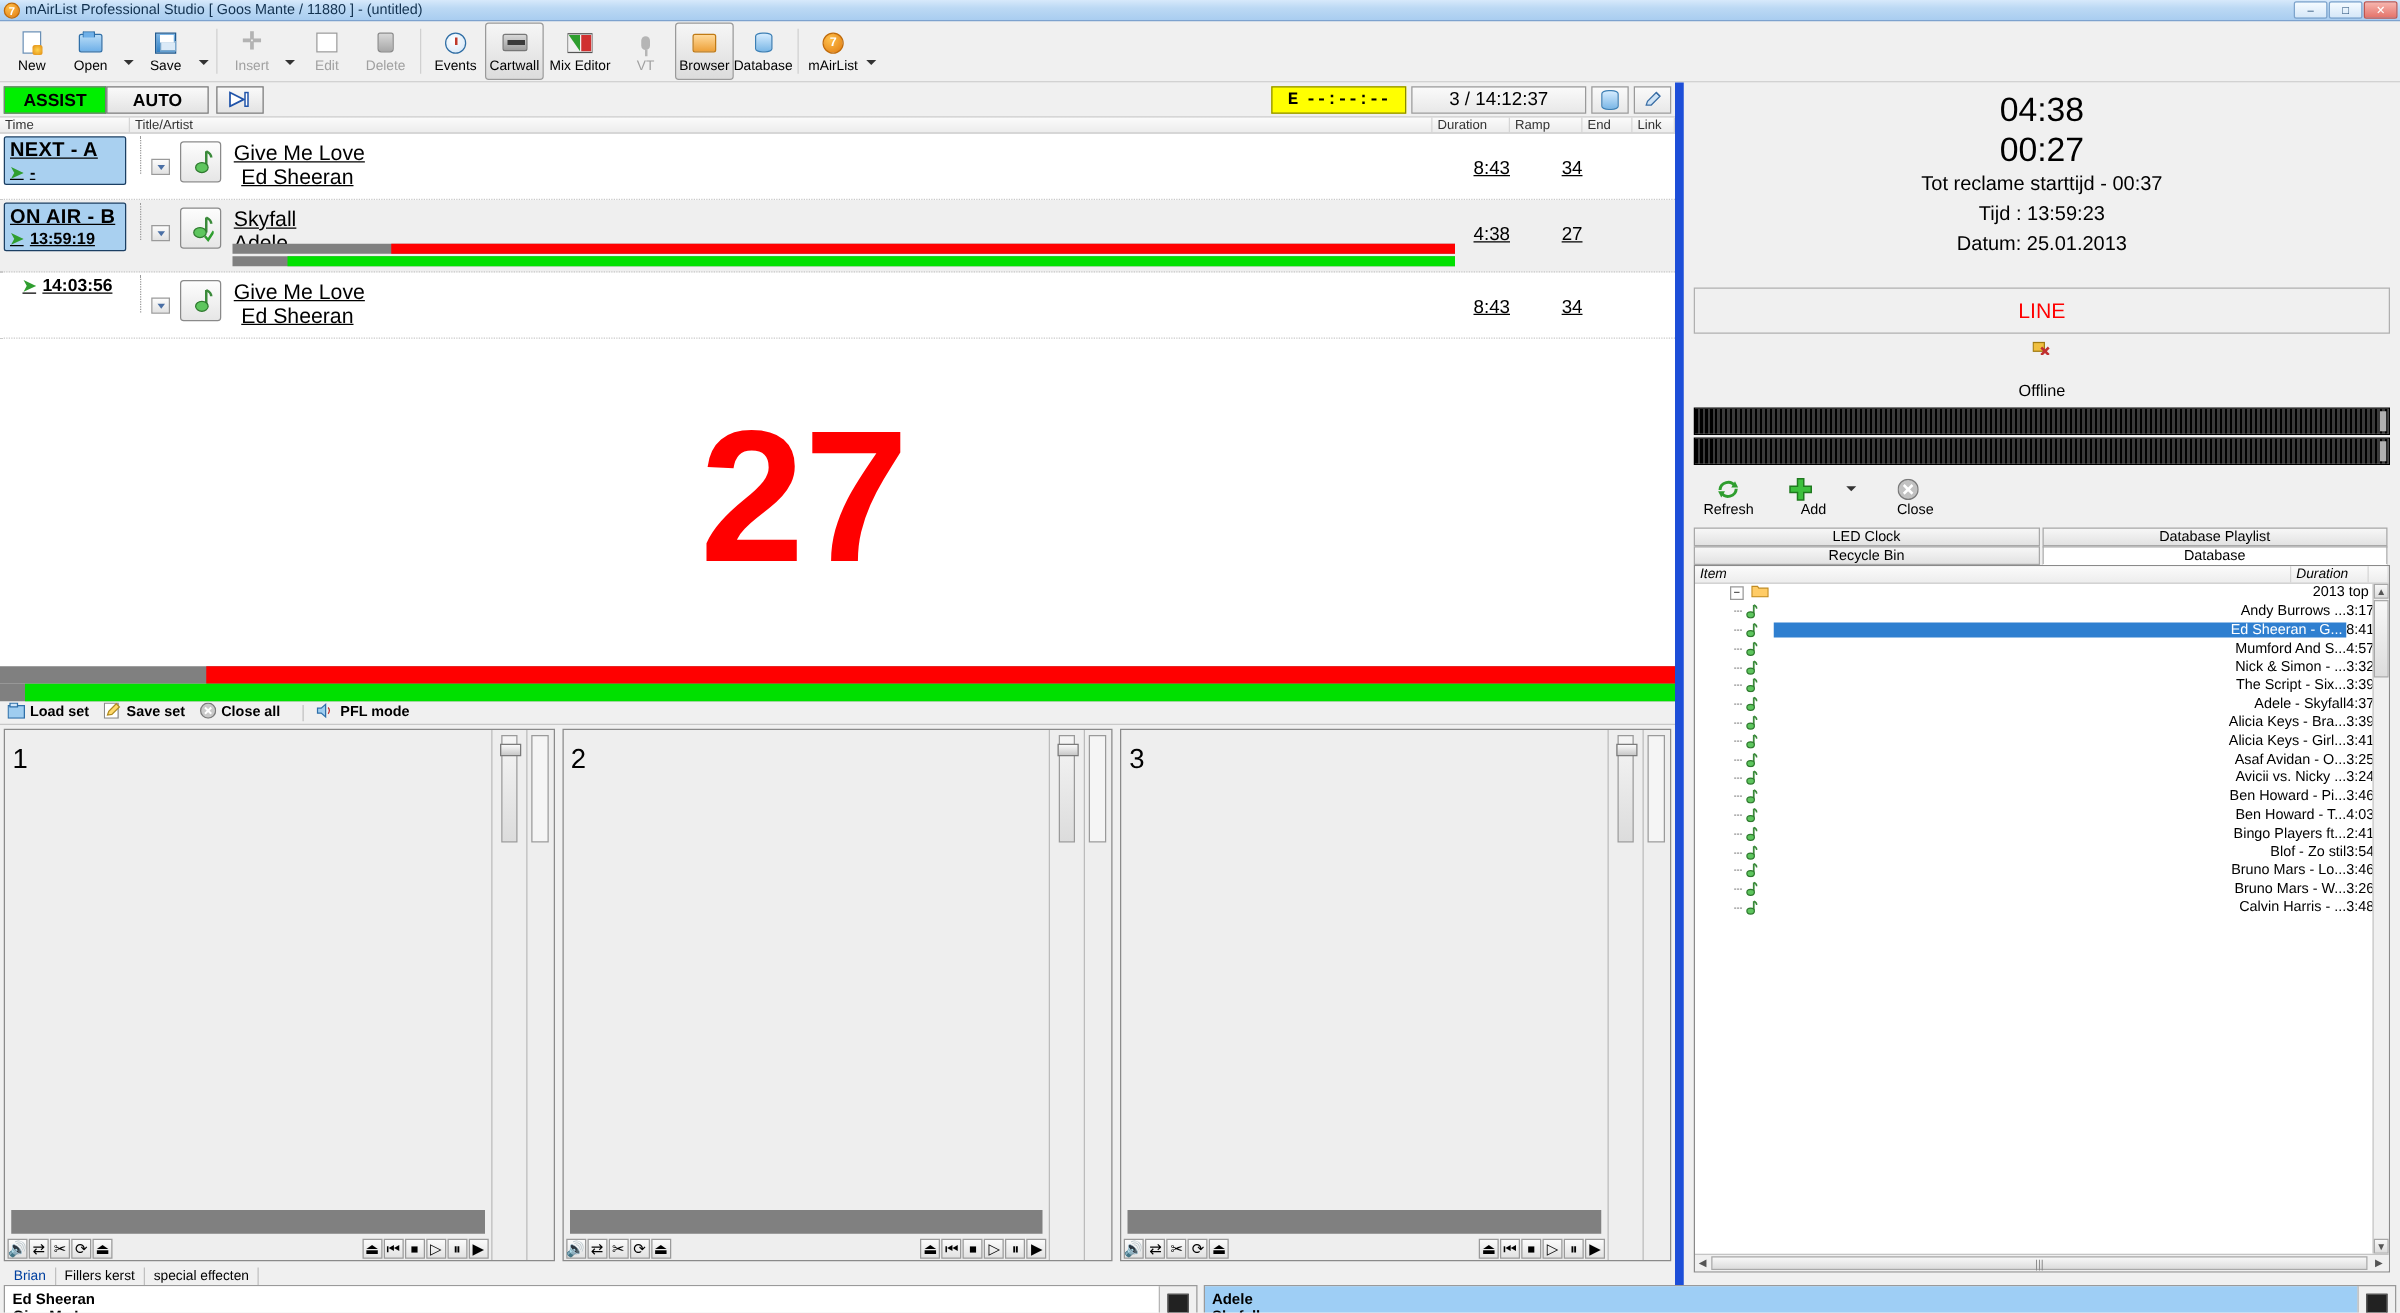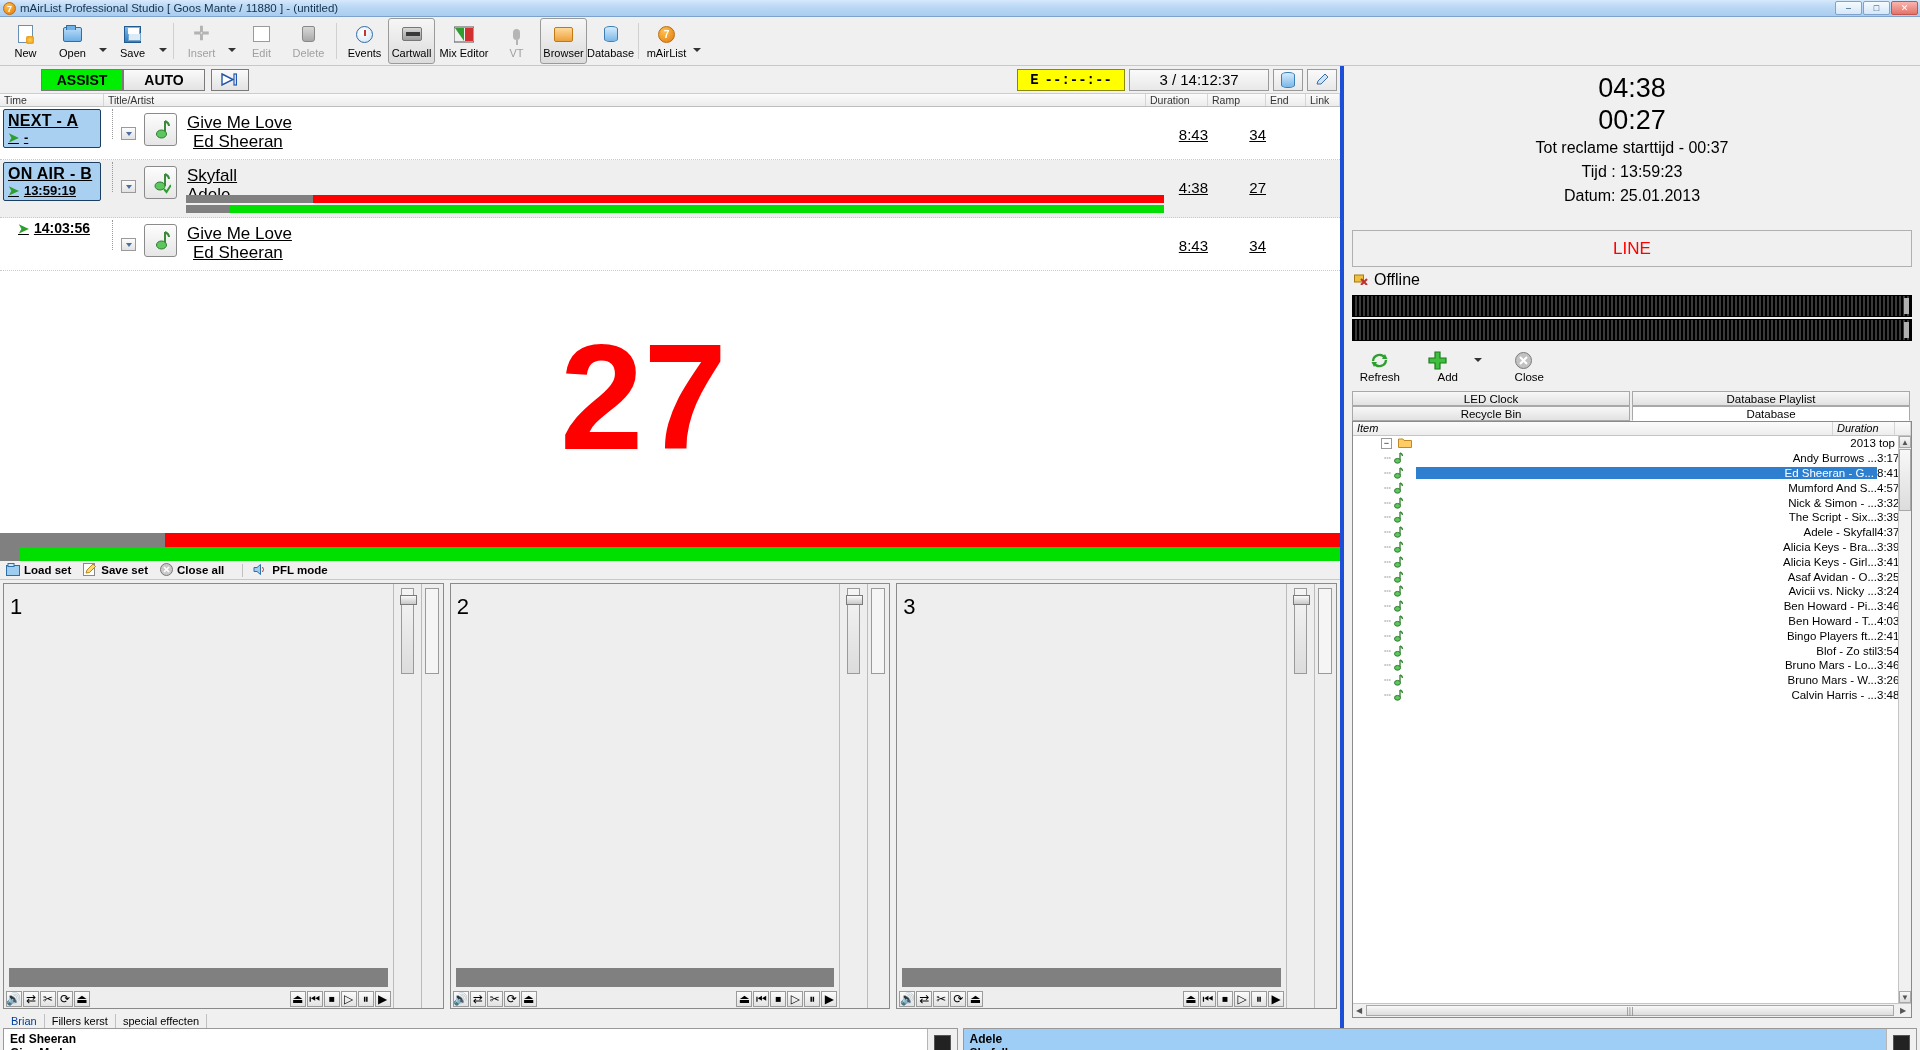--- a/index.html
+++ b/index.html
@@ -50,24 +50,24 @@
   .ic-cart:after{content:'';position:absolute;left:3px;top:4px;width:14px;height:4px;background:#3a3a3a;}
   .ic-db{width:14px;height:16px;background:linear-gradient(#d5ecff,#7bb7e6);border:1px solid #3b7fb5;border-radius:6px/3px;}
   .ic-mic{width:7px;height:11px;background:#b5b5b5;border-radius:4px;margin:0 auto;}
   .ic-mic:after{content:'';position:absolute;left:2.5px;top:11px;width:2px;height:5px;background:#b5b5b5;}
   .ic-ofolder{width:19px;height:15px;background:linear-gradient(#ffd99a,#eda13a);border:1px solid #c07a14;border-radius:2px;}
   .ic-mair{width:17px;height:17px;border-radius:50%;background:radial-gradient(circle at 35% 30%,#ffc14d,#e07a10);border:1px solid #c06a08;color:#fff;font-size:10px;font-weight:bold;text-align:center;line-height:15px;}
 
   
   .body { display:flex; height:calc(1050px - 17px - 49px - 22px); }
   .left { width:1340px; display:flex; flex-direction:column; }
-  .right { width:580px; background:#f0f0f0; border-left:4px solid #1d4ed8; display:flex; flex-direction:column; }
-
-  
-  .modebar { height:27px; background:#f0f0f0; display:flex; align-items:center; padding:2px 3px;margin-left:38px; }
+  .right { width:580px; background:#f0f0f0; border-left:7px solid #1d4ed8; display:flex; flex-direction:column; }
+
+  
+  .modebar { height:27px; background:#f0f0f0; display:flex; align-items:center; padding:2px 3px; }
   .mode { width:82px; height:22px; border:1px solid #7a7a7a; display:flex; align-items:center; justify-content:center;
     font-size:14px; font-weight:bold; background:linear-gradient(#fafafa,#e3e3e3); }
   .mode.on { background:#00ef00; }
   .mode-next { width:38px; height:22px; border:1px solid #7a7a7a; margin-left:6px; background:linear-gradient(#fafafa,#e3e3e3);
     display:flex;align-items:center;justify-content:center; }
   .spacer { flex:1; }
   .ebox { width:108px;height:22px;background:#ffff00;border:1px solid #8a8a00;display:flex;align-items:center;
     justify-content:center;font-family:"Liberation Mono",monospace;font-size:14px;font-weight:bold;gap:6px;}
   .tbox { width:140px;height:22px;background:linear-gradient(#fafafa,#e8e8e8);border:1px solid #9a9a9a;
     display:flex;align-items:center;justify-content:center;font-size:15px;margin-left:4px;}
@@ -150,21 +150,21 @@
 
   
   .clockwrap{padding:6px 0 0 0;text-align:center;}
   .c1{font-size:27px;line-height:32px;}
   .c2{font-size:27px;line-height:32px;}
   .c3{font-size:16px;line-height:24px;}
   .c4{font-size:16px;line-height:24px;}
   .c5{font-size:16px;line-height:24px;}
   .linebox{margin:22px 8px 0 8px;height:37px;border:1px solid #b0b0b0;background:#f0f0f0;
     display:flex;align-items:center;justify-content:center;color:#ff0000;font-size:17px;}
-  .offline{display:flex;align-items:center;gap:5px;padding:4px 10px;font-size:16px;}
+  .offline{display:flex;align-items:center;gap:18px;padding:4px 10px;font-size:13px;flex-direction:column;}
   .stripes{margin:2px 8px 0 8px;height:22px;background:repeating-linear-gradient(90deg,#000 0 2px,#3a3a3a 2px 4px);
     border:1px solid #000;position:relative;}
   .stripes:after{content:'';position:absolute;right:2px;top:2px;bottom:2px;width:5px;background:#b0b0b0;}
   .rbtns{display:flex;align-items:flex-start;padding:8px 0 4px 14px;gap:16px;}
   .rbtn{width:42px;text-align:right;font-size:11.5px;}
   .rbtn .gi{height:22px;display:flex;align-items:center;justify-content:center;}
   .rtabs{margin:4px 8px 0 8px;}
   .rtrow{display:flex;}
   .rtab{flex:1;height:15px;border:1px solid #a8a8a8;background:linear-gradient(#f7f7f7,#e2e2e2);
     display:flex;align-items:center;justify-content:center;font-size:11.5px;margin-right:2px;}

